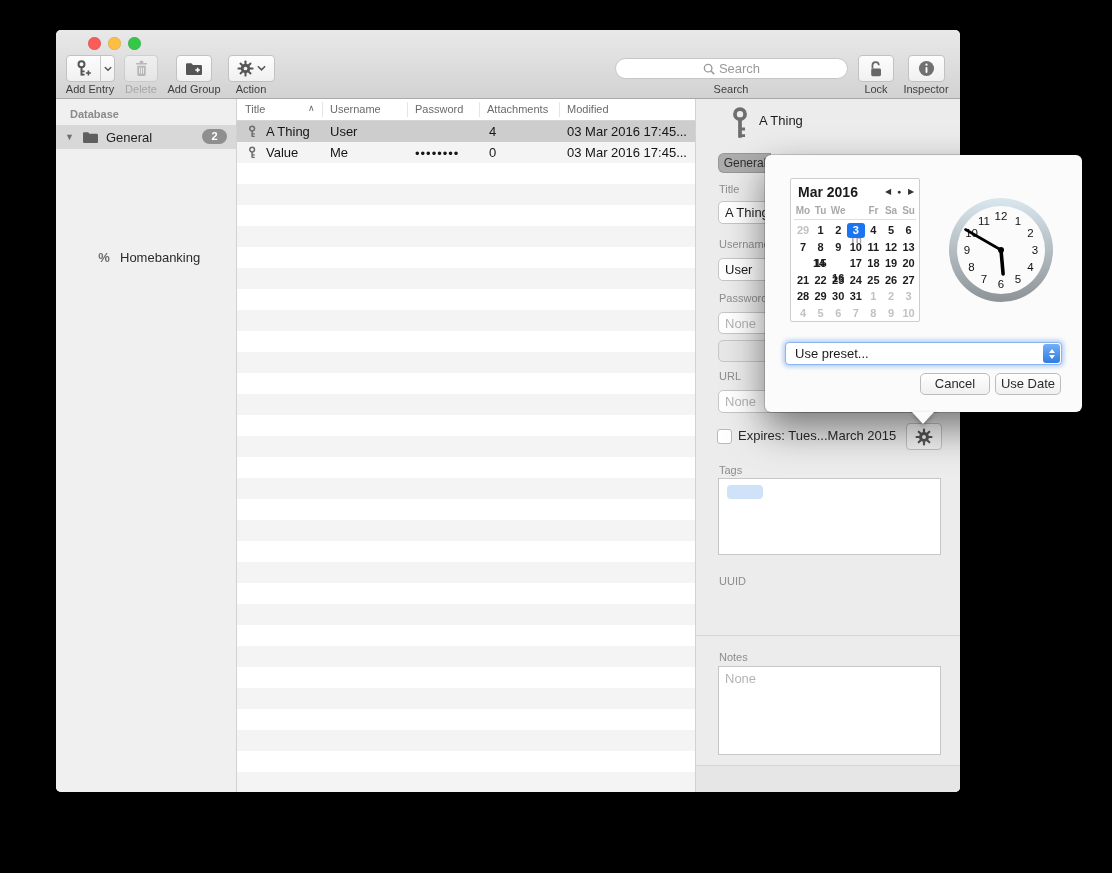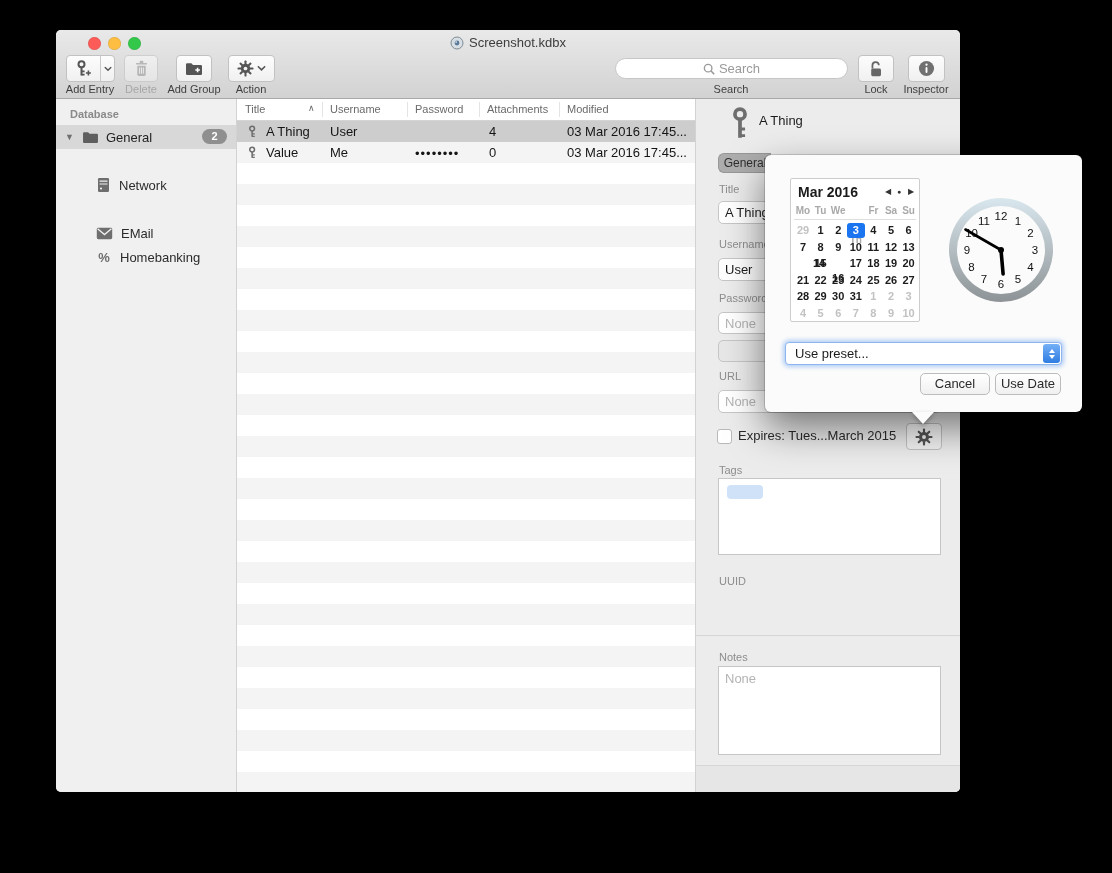--- a/index.html
+++ b/index.html
@@ -135,27 +135,20 @@
   <symbol id="sym-chevron-down" viewBox="0 0 10 7">
     <polyline points="1.5,1.5 5,5 8.5,1.5" fill="none" stroke="#565656" stroke-width="1.8" stroke-linecap="round"></polyline>
   </symbol>
 </svg>
 
 <div id="window">
   <div class="chrome">
     <div class="traffic" id="tl-red"></div>
     <div class="traffic" id="tl-yellow"></div>
     <div class="traffic" id="tl-green"></div>
-    <div class="win-title">
-      <svg width="14" height="14" viewBox="0 0 14 14">
-        <circle cx="7" cy="7" r="6" fill="#d7dee4" stroke="#7f8b94" stroke-width="1"></circle>
-        <circle cx="7" cy="7" r="2.4" fill="#5b7a9c"></circle>
-        <circle cx="6.1" cy="6.1" r="0.8" fill="#fff"></circle>
-      </svg><span>Screenshot.kdbx</span>
-    </div>
 
     <div class="tb-btn" id="btn-add-entry">
       <span class="seg-main">
         <svg width="16" height="17" viewBox="0 0 16 17">
           <circle cx="5.5" cy="4.2" r="3" fill="none" stroke="#555" stroke-width="2"></circle>
           <line x1="5.5" y1="7.2" x2="5.5" y2="15.5" stroke="#555" stroke-width="2"></line>
           <line x1="5.5" y1="11.4" x2="8.6" y2="11.4" stroke="#555" stroke-width="1.7"></line>
           <line x1="5.5" y1="14.6" x2="8.6" y2="14.6" stroke="#555" stroke-width="1.7"></line>
           <line x1="12.4" y1="10.5" x2="12.4" y2="15.5" stroke="#555" stroke-width="1.6"></line>
           <line x1="9.9" y1="13" x2="14.9" y2="13" stroke="#555" stroke-width="1.6"></line>
@@ -230,36 +223,20 @@
       <div class="sb-header">Database</div>
       <div class="sb-root">
         <span class="tri">▼</span>
         <svg width="17" height="14" viewBox="0 0 18 15">
           <path d="M1 3.5 a1.2 1.2 0 0 1 1.2-1.2 h4.2 l1.6 1.8 h7.8 a1.2 1.2 0 0 1 1.2 1.2 v7.5 a1.2 1.2 0 0 1 -1.2 1.2 H2.2 A1.2 1.2 0 0 1 1 12.8 z" fill="#5f5f5f"></path>
         </svg>
         <span class="lbl">General</span>
         <span class="badge">2</span>
       </div>
 
-      <div class="sb-item" style="top:74px">
-        <svg width="15" height="16" viewBox="0 0 15 16">
-          <rect x="2" y="1" width="11" height="14" rx="1.2" fill="#6e6e6e"></rect>
-          <line x1="3.5" y1="4.2" x2="11.5" y2="4.2" stroke="#f0f0f0" stroke-width="1.2"></line>
-          <line x1="3.5" y1="7" x2="11.5" y2="7" stroke="#f0f0f0" stroke-width="1.2"></line>
-          <circle cx="5" cy="11.5" r="1.1" fill="#f0f0f0"></circle>
-        </svg>
-        <span class="lbl">Network</span>
-      </div>
-      <div class="sb-item" style="top:122px">
-        <svg width="17" height="13" viewBox="0 0 17 13">
-          <rect x="0.8" y="0.8" width="15.4" height="11.4" rx="1.4" fill="#6e6e6e"></rect>
-          <polyline points="1.6,1.8 8.5,7.6 15.4,1.8" fill="none" stroke="#f0f0f0" stroke-width="1.3"></polyline>
-        </svg>
-        <span class="lbl">EMail</span>
-      </div>
       <div class="sb-item" style="top:146px">
         <span class="pct">%</span>
         <span class="lbl">Homebanking</span>
       </div>
     </div>
 
     <div id="table">
       <div class="thead">
         <span class="th" style="left:8px">Title</span>
         <span class="sorticon">∧</span>

